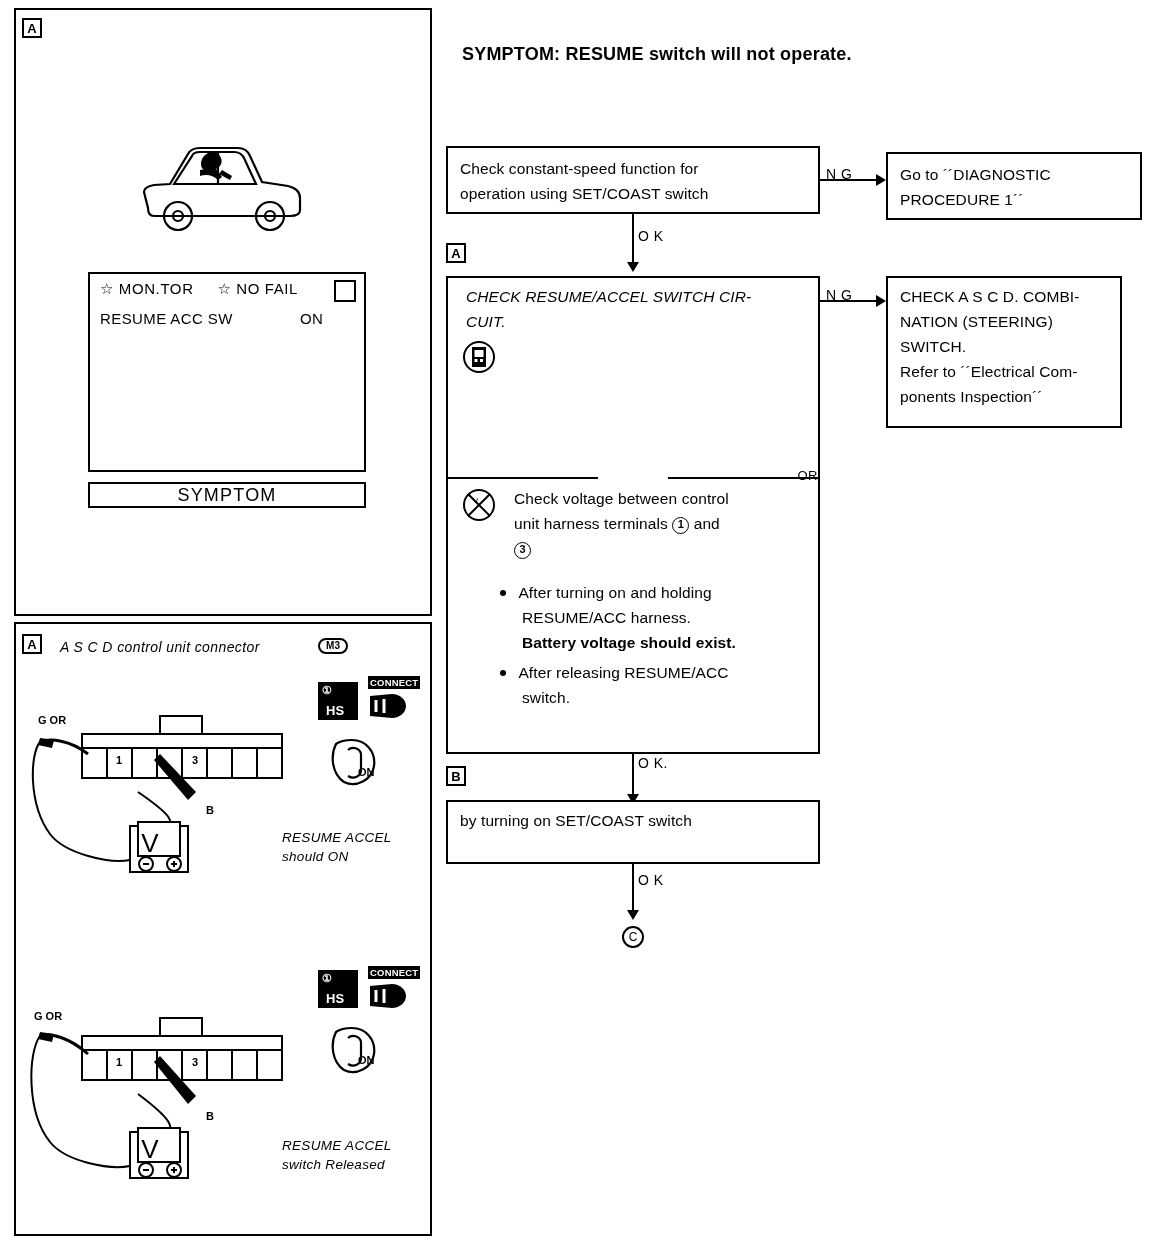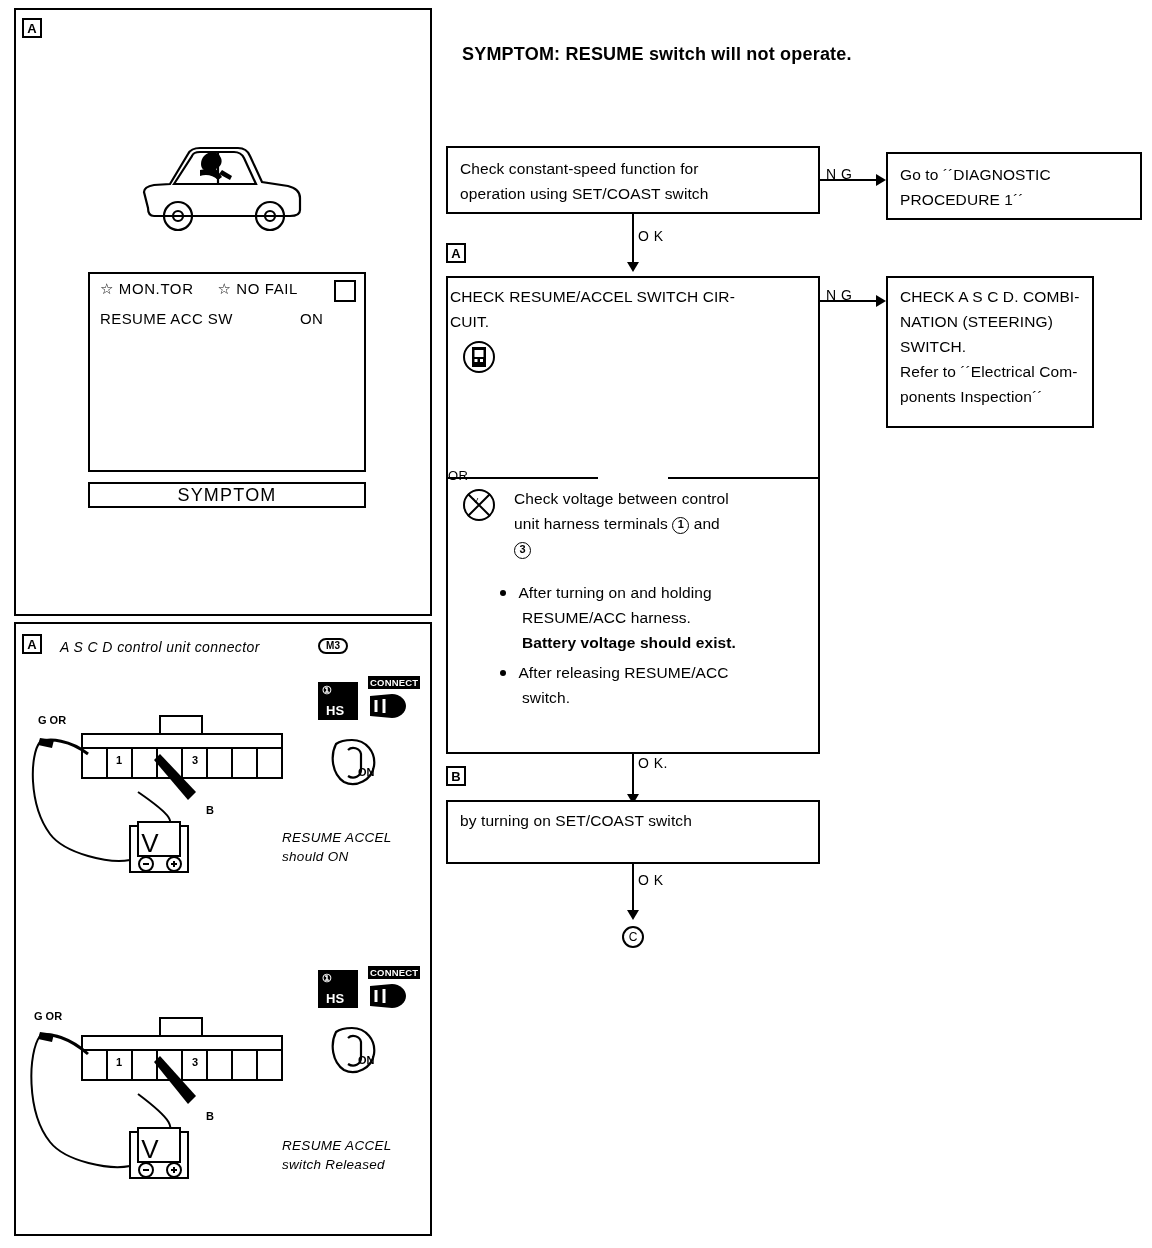--- a/index.html
+++ b/index.html
@@ -192,21 +192,21 @@
     display: inline-block;
     width: 6px; height: 6px;
     background: #000;
     border-radius: 50%;
     vertical-align: 2px;
   }
   .or-sep {
     position: absolute;
     left: 0; right: 0;
     font-size: 13px;
-    text-align: left;
+    text-align: right;
     letter-spacing: .5px;
   }
   .or-sep .ln {
     position: absolute;
     top: 9px;
     height: 2px;
     background: #000;
   }
   .node-circle {
     position: absolute;
@@ -401,21 +401,21 @@
   </div>
 
   <div class="vline" style="left:632px; top:214px; height:54px;"></div>
   <div class="arrow-down" style="left:627px; top:262px;"></div>
   <div class="edge-label" style="left:638px; top:228px;">O K</div>
 
   <div class="tag" style="left:446px; top:243px;">A</div>
 
   <div class="box" style="left:446px; top:276px; width:374px; height:478px;">
 
-    <div class="flowtext" style="padding:6px 0 0 2px;">
+    <div class="flowtext" style="padding:6px 0 0 18px;font-style:italic;">
       <div>CHECK RESUME/ACCEL SWITCH CIR-</div>
       <div>CUIT.</div>
     </div>
 
     <svg style="position:absolute; left:14px; top:62px;" width="34" height="34" viewBox="0 0 34 34">
       <circle cx="17" cy="17" r="15" fill="none" stroke="#000" stroke-width="2"></circle>
       <rect x="10" y="7" width="14" height="20" fill="#000"></rect>
       <rect x="12.5" y="10" width="9" height="7" fill="#fff"></rect>
       <rect x="12.5" y="19" width="3" height="3" fill="#fff"></rect>
       <rect x="18" y="19" width="3" height="3" fill="#fff"></rect>
@@ -461,21 +461,21 @@
         <span style="margin-left:8px;">After releasing RESUME/ACC</span>
       </div>
       <div style="padding-left:22px;">switch.</div>
     </div>
   </div>
 
   <div class="hline" style="left:820px; top:300px; width:62px;"></div>
   <div class="arrow-right" style="left:876px; top:295px;"></div>
   <div class="edge-label" style="left:826px; top:287px;">N G</div>
 
-  <div class="box" style="left:886px; top:276px; width:208px; height:152px;">
+  <div class="box" style="left:886px; top:276px; width:236px; height:152px;">
     <div class="flowtext" style="padding:6px 0 0 12px;">
       <div>CHECK A S C D. COMBI-</div>
       <div>NATION (STEERING)</div>
       <div>SWITCH.</div>
       <div>Refer to ´´Electrical Com-</div>
       <div>ponents Inspection´´</div>
     </div>
   </div>
 
   <div class="vline" style="left:632px; top:754px; height:46px;"></div>

